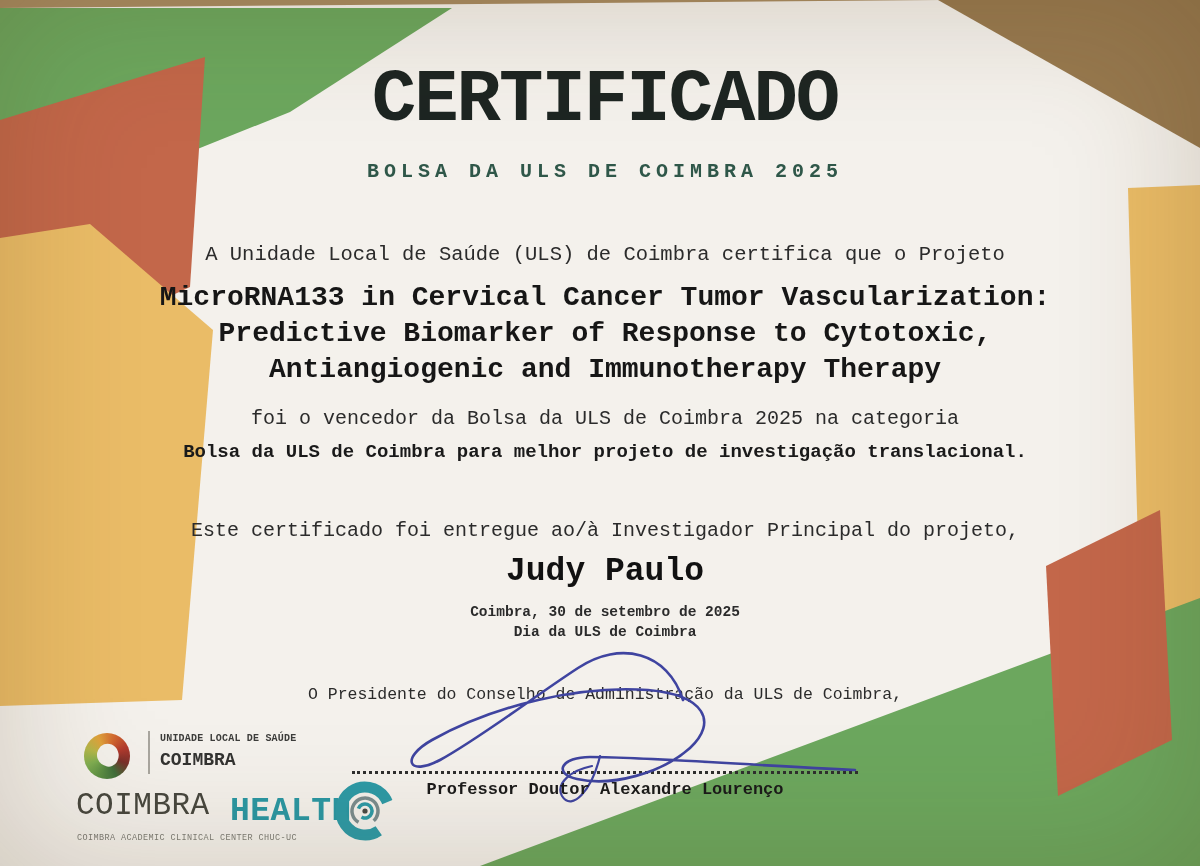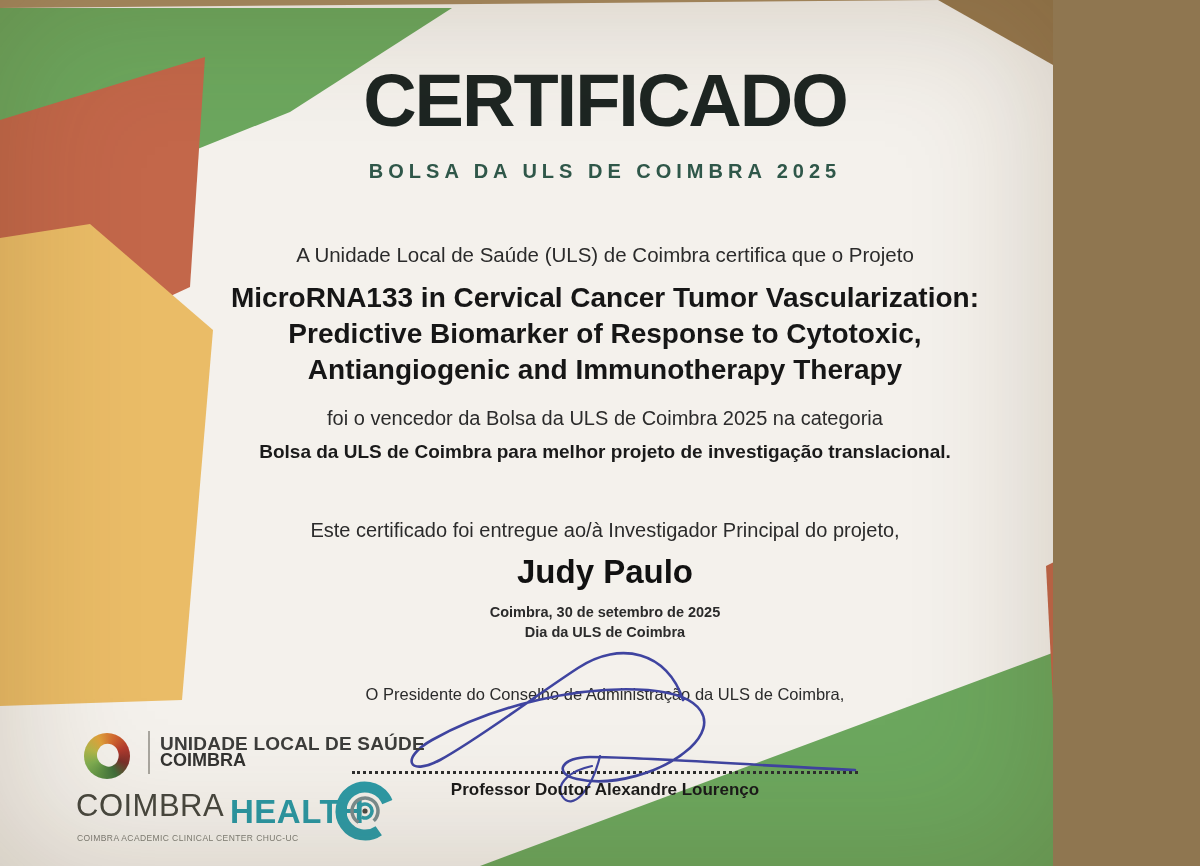--- a/index.html
+++ b/index.html
@@ -1,17 +1,17 @@
 <!DOCTYPE html>
 <html><head>
 <meta charset="utf-8">
 <style>
   html,body{margin:0;padding:0;background:#8f7650;}
-  .stage{position:relative;width:1053px;height:866px;overflow:hidden;
-         font-family:Liberation Sans, sans-serif;}
+  .stage{position:relative;width:1200px;height:866px;overflow:hidden;
+         font-family:Liberation Mono, monospace;}
   .bg{position:absolute;left:0;top:0;}
   .stage::after{content:"";position:absolute;inset:0;pointer-events:none;
     box-shadow:inset 0 0 140px rgba(80,55,20,.22);}
   .line{position:absolute;left:0;width:1210px;text-align:center;color:#2b2b2b;}
   .title{top:62px;font-size:74px;font-weight:800;letter-spacing:-2px;color:#1d2522;line-height:1.05;}
   .subtitle{top:160px;font-size:20px;font-weight:700;letter-spacing:5px;color:#2f5749;}
   .intro{top:243px;font-size:20.5px;}
   .ptitle{top:280px;font-size:28px;font-weight:700;line-height:36px;color:#161616;}
   .award{top:407px;font-size:20px;}
   .category{top:441px;font-size:19px;font-weight:700;color:#1a1a1a;}
@@ -23,21 +23,21 @@
   .signername{top:780px;font-size:17px;font-weight:700;color:#1a1a1a;}
   .dotline{position:absolute;top:768px;left:352px;width:506px;height:3px;
     border-bottom:3px dotted #2e2e2e;}
   .sig{position:absolute;left:0;top:0;pointer-events:none;}
   
   .uls-circle{position:absolute;left:84px;top:733px;width:46px;height:46px;border-radius:50%;
     background:conic-gradient(from 200deg,#5c8f44,#7fae52,#b3b74a,#e0a23c,#d2692f,#b23b2e,#7a2f2a,#3f6f3b,#5c8f44);}
   .uls-circle::after{content:"";position:absolute;left:13px;top:11px;width:22px;height:22px;
     border-radius:50% 60% 45% 55%;background:#f4f1ec;transform:rotate(25deg);}
   .uls-divider{position:absolute;left:148px;top:731px;width:2px;height:43px;background:#a9a69f;}
-  .uls-line1{position:absolute;left:160px;top:733px;font-size:19px;font-weight:600;
+  .uls-line1{position:absolute;left:160px;top:733px;font-size:10px;font-weight:600;
     color:#3d3d3b;letter-spacing:.2px;}
   .uls-line2{position:absolute;left:160px;top:750px;font-size:18px;font-weight:700;color:#333331;}
   .ch-brand1{position:absolute;left:76px;top:788px;font-size:31px;font-weight:400;
     color:#47473f;letter-spacing:.5px;}
   .ch-brand2{position:absolute;left:230px;top:793px;font-size:33px;font-weight:700;
     color:#2a97a3;letter-spacing:.5px;}
   .ch-caption{position:absolute;left:77px;top:833px;font-size:8.5px;color:#7d7d76;
     letter-spacing:.4px;}
   .ch-logo{position:absolute;left:333px;top:779px;}
 </style>

